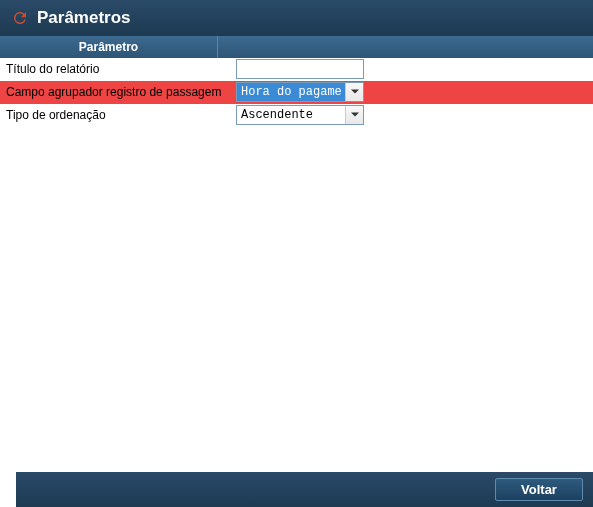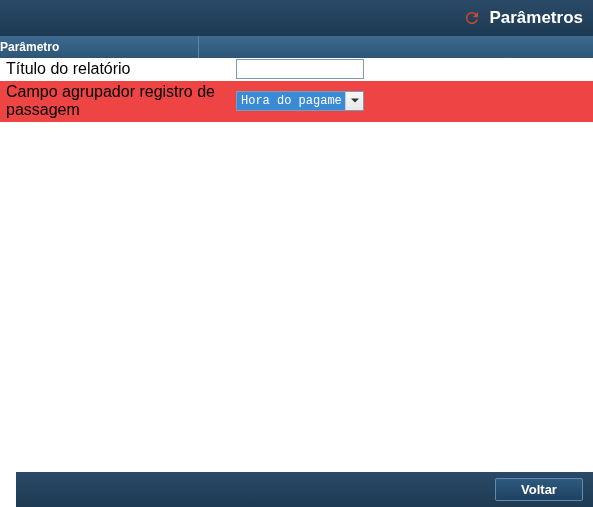--- a/index.html
+++ b/index.html
@@ -15,21 +15,20 @@
       height: 507px;
       position: relative;
     }
     .header {
       background: linear-gradient(to bottom, #2a4a68 0%, #1e3a52 100%);
       color: #fff;
       padding: 8px 10px;
       display: flex;
       align-items: center;
       gap: 7px;
-      justify-content: flex-end;
     }
     .header-icon {
       width: 20px;
       height: 20px;
       display: flex;
       align-items: center;
       justify-content: center;
     }
     .header-icon svg {
       width: 18px;
@@ -41,41 +40,42 @@
       color: #fff;
     }
     .table-header {
       display: flex;
       background: linear-gradient(to bottom, #3d6a8f 0%, #2d5576 100%);
       color: #fff;
       font-size: 12px;
       font-weight: bold;
     }
     .table-header .col1 {
-      width: 199px;
+      width: 218px;
       padding: 4px 0;
       border-right: 1px solid #5a87a9;
+      text-align: center;
     }
     .table-header .col2 {
       flex: 1;
       padding: 4px 6px;
     }
     .row {
       display: flex;
       border-bottom: 1px solid transparent;
       align-items: center;
       min-height: 22px;
     }
     .row.alt {
       background: #ef4444;
     }
     .row .col1 {
       width: 234px;
       padding: 2px 6px;
-      font-size: 16px;
+      font-size: 12px;
       color: #000;
     }
     .row .col2 {
       flex: 1;
       padding: 1px 2px;
     }
     .text-input {
       width: 128px;
       height: 20px;
       border: 1px solid #7a9cb8;
@@ -187,18 +187,33 @@
           <span class="select-arrow">
             <svg viewBox="0 0 10 6">
                 <path d="M0 0 L5 5 L10 0 Z" fill="#333"></path>
               </svg>
           </span>
         </div>
       </div>
     </div>
   </div>
 
+  <div class="row">
+    <div class="col1">Tipo de ordenação</div>
+    <div class="col2">
+      <div class="select-wrap">
+        <div class="select-display">
+          <span class="select-text">Ascendente</span>
+          <span class="select-arrow">
+            <svg viewBox="0 0 10 6">
+                <path d="M0 0 L5 5 L10 0 Z" fill="#333"></path>
+              </svg>
+          </span>
+        </div>
+      </div>
+    </div>
+  </div>
 
 </div>
 
 <div class="footer">
   <button class="btn">Voltar</button>
 </div>
 
 </body></html>

